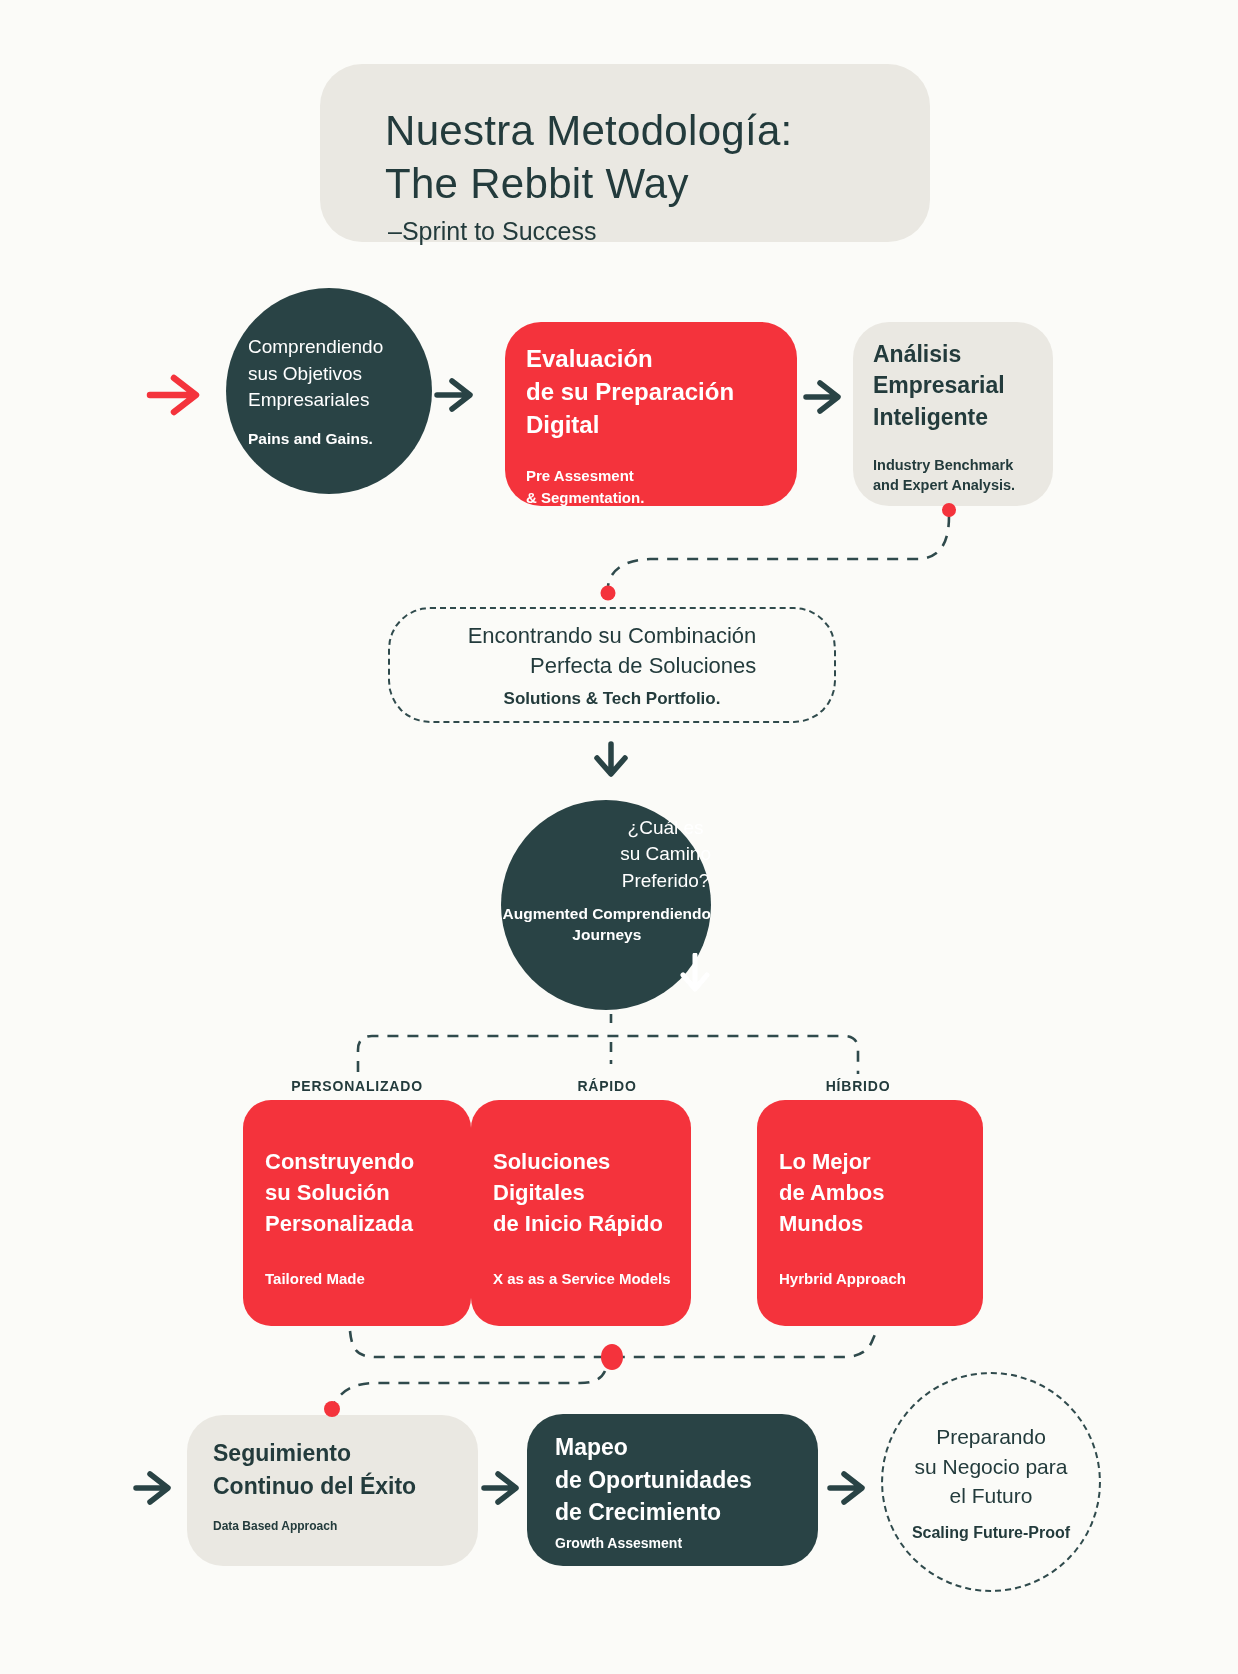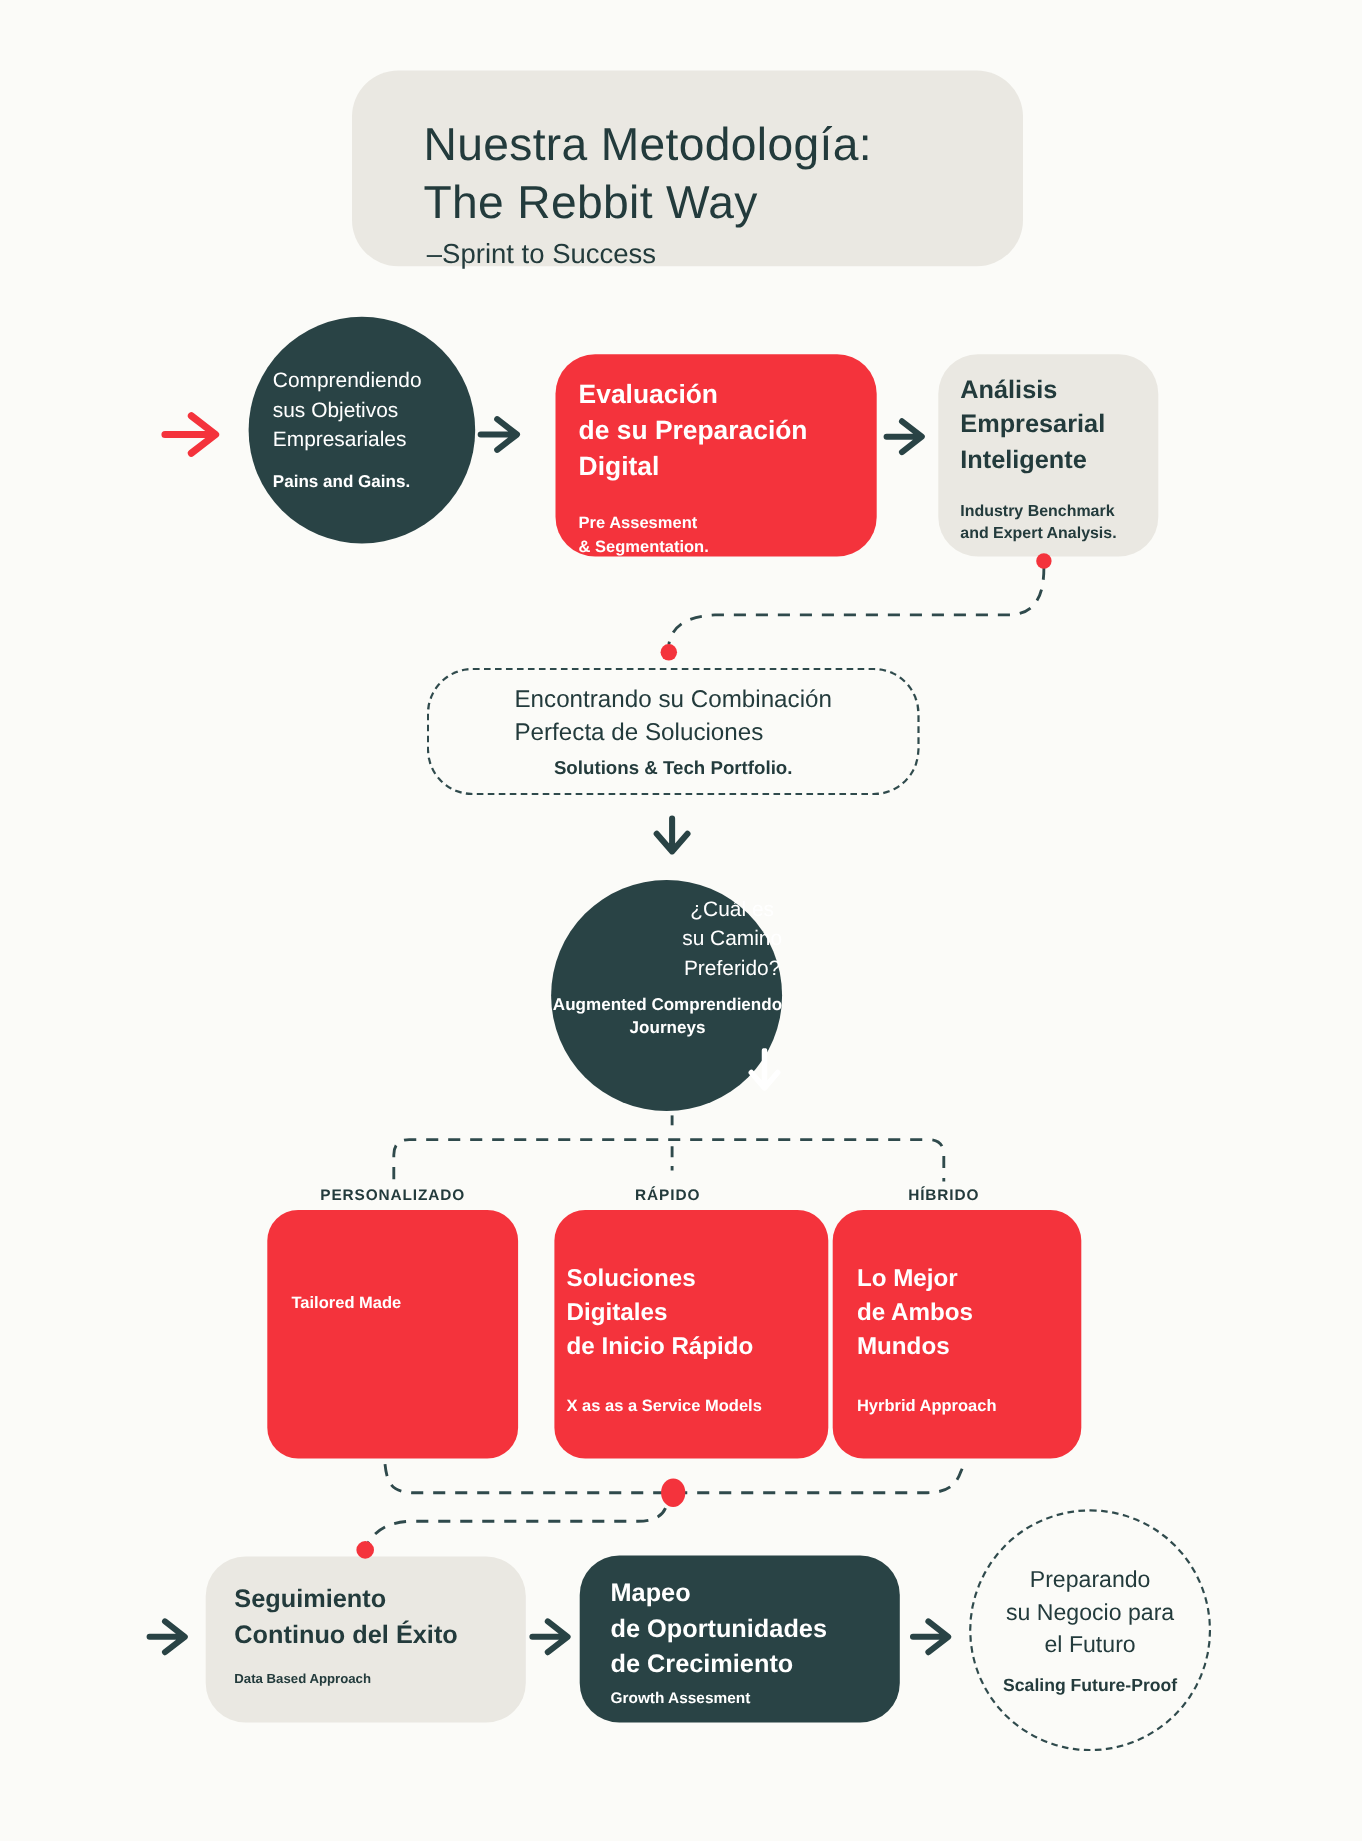--- a/index.html
+++ b/index.html
@@ -27,36 +27,36 @@
   .circle1 .shape-title{font-size:19px;line-height:1.42;font-weight:400;}
   .circle1 .shape-sub{font-size:15.5px;margin-top:16px;}
   .box-eval{left:505px;top:322px;width:292px;height:184px;padding:20px 0 0 21px;box-sizing:border-box;}
   .box-eval .shape-title{font-size:24px;line-height:1.38;}
   .box-eval .shape-sub{font-size:15px;line-height:1.42;margin-top:24px;}
   .box-analisis{left:853px;top:322px;width:200px;height:184px;padding:17px 0 0 20px;box-sizing:border-box;}
   .box-analisis .shape-title{font-size:23px;line-height:1.36;}
   .box-analisis .shape-sub{font-size:14.5px;line-height:1.4;margin-top:22px;}
   
   .dashed-box{left:388px;top:607px;width:448px;height:116px;border:2.5px dashed #2F4A4C;border-radius:42px;
-    box-sizing:border-box;color:#233B3C;display:flex;flex-direction:column;align-items:center;justify-content:center;text-align:left;}
+    box-sizing:border-box;color:#233B3C;display:flex;flex-direction:column;align-items:center;justify-content:center;text-align:right;}
   .dashed-box .shape-title{font-size:22px;line-height:1.35;font-weight:400;}
   .dashed-box .shape-sub{font-size:17px;margin-top:8px;}
   
   .circle2{left:501px;top:800px;width:210px;height:210px;align-items:flex-end;text-align:center;padding-top:2px;box-sizing:border-box;}
   .circle2 .shape-title{font-size:19px;line-height:1.4;font-weight:400;}
   .circle2 .shape-sub{font-size:15.5px;line-height:1.32;margin-top:10px;}
   .circle2 svg{margin-top:8px;}
   
   .branch-label{top:1078px;width:170px;text-align:center;font-size:14px;font-weight:700;color:#233B3C;letter-spacing:.8px;}
   
   .branch-box{top:1100px;height:226px;border-radius:28px;padding:46px 0 0 22px;box-sizing:border-box;display:flex;flex-direction:column;}
   .branch-box .shape-title{font-size:22px;line-height:1.42;}
   .branch-box .shape-sub{font-size:15px;margin-top:30px;}
   .bb1{left:243px;width:228px;}
-  .bb2{left:504px;width:249px;padding-left:11px;}
+  .bb2{left:471px;width:220px;}
   .bb3{left:757px;width:226px;}
   
   .box-seguimiento{left:187px;top:1415px;width:291px;height:151px;padding:22px 0 0 26px;box-sizing:border-box;}
   .box-seguimiento .shape-title{font-size:23px;line-height:1.45;}
   .box-seguimiento .shape-sub{font-size:12px;margin-top:15px;}
   .box-mapeo{left:527px;top:1414px;width:291px;height:152px;padding:17px 0 0 28px;box-sizing:border-box;}
   .box-mapeo .shape-title{font-size:23px;line-height:1.42;}
   .box-mapeo .shape-sub{font-size:14px;margin-top:6px;}
   .dashed-circle{left:881px;top:1372px;width:220px;height:220px;border:2.5px dashed #2F4A4C;border-radius:50%;
     box-sizing:border-box;color:#233B3C;display:flex;flex-direction:column;align-items:center;justify-content:center;text-align:center;}
@@ -113,20 +113,23 @@
     <svg width="32" height="44" viewBox="0 0 32 44">
       <path d="M16 2 V32 M4 22 L16 36 L28 22" fill="none" stroke="#ffffff" stroke-width="5" stroke-linecap="round" stroke-linejoin="round"></path>
     </svg>
   </div>
 
   <div class="abs branch-label" style="left:272px;">PERSONALIZADO</div>
   <div class="abs branch-label" style="left:522px;">RÁPIDO</div>
   <div class="abs branch-label" style="left:773px;">HÍBRIDO</div>
 
   <div class="abs redbox branch-box bb1">
+    <div class="shape-title lines">Construyendo
+su Solución
+Personalizada</div>
     <div class="shape-sub">Tailored Made</div>
   </div>
   <div class="abs redbox branch-box bb2">
     <div class="shape-title lines">Soluciones
 Digitales
 de Inicio Rápido</div>
     <div class="shape-sub">X as as a Service Models</div>
   </div>
   <div class="abs redbox branch-box bb3">
     <div class="shape-title lines">Lo Mejor

